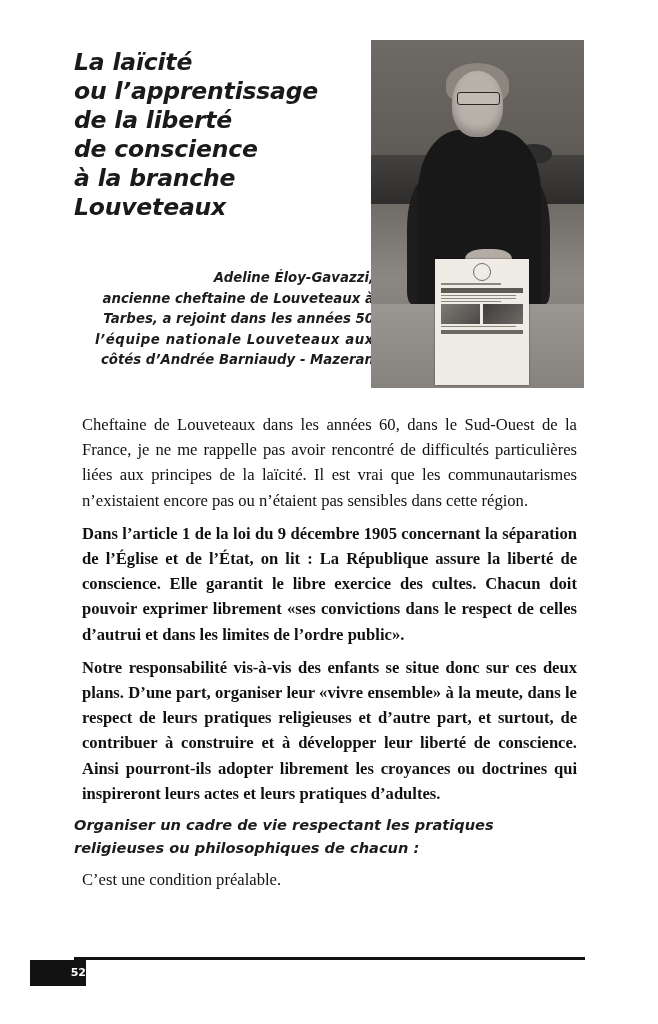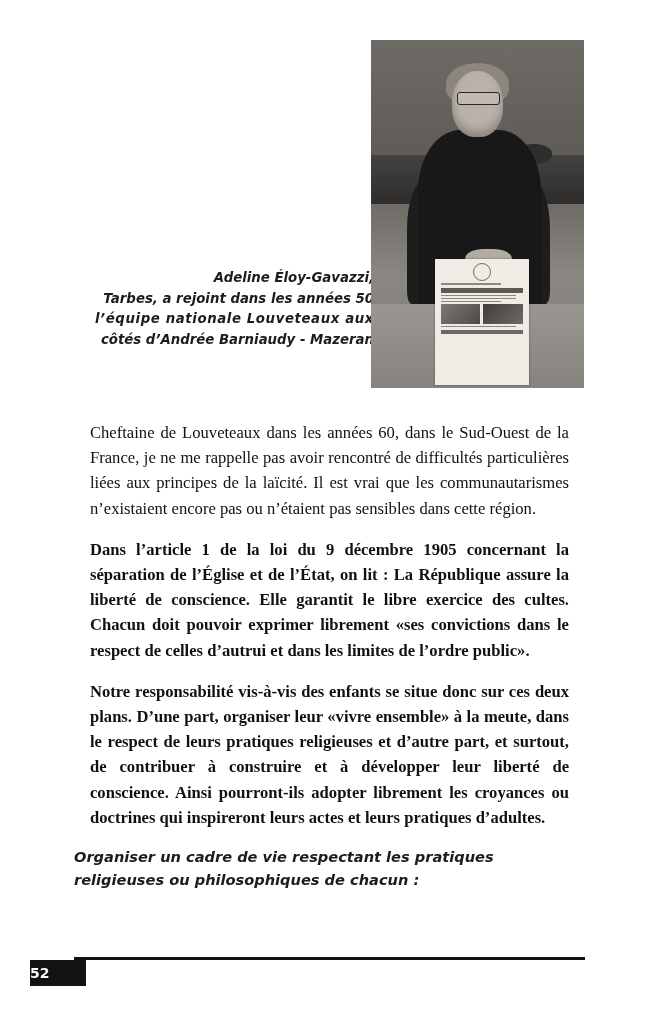--- a/index.html
+++ b/index.html
@@ -217,21 +217,21 @@
     left: 74px;
     top: 404px;
     width: 511px;
     font-family: "Liberation Serif", serif;
     font-size: 16.6px;
     line-height: 25.2px;
     color: #111111;
     text-align: justify;
   }
   .body-text p {
-    margin: 16px;
+    margin: 8px;
     text-indent: 0;
   }
   .body-text p + p { margin-top: 0; font-weight: bold; }
 
   .subhead {
     font-family: "DejaVu Sans", sans-serif;
     font-weight: bold;
     font-style: italic;
     font-size: 14.6px;
     line-height: 22.5px;
@@ -258,37 +258,46 @@
     height: 26px;
     background: #121212;
   }
   .page-num {
     position: absolute;
     left: 30px;
     top: 960px;
     width: 56px;
     height: 26px;
     line-height: 26px;
-    text-align: left;
+    text-align: right;
     color: #ffffff;
     font-family: "DejaVu Sans", sans-serif;
     font-weight: bold;
-    font-size: 14px;
+    font-size: 11px;
   }
 </style>
 </head>
 <body>
 
 <div class="page">
 
   <div class="top-area">
 
+    <div class="title-block">
+      <div class="title-line">La laïcité</div>
+      <div class="title-line">ou l’apprentissage</div>
+      <div class="title-line">de la liberté</div>
+      <div class="title-line">de conscience</div>
+      <div class="title-line">à la branche</div>
+      <div class="title-line">Louveteaux</div>
+    </div>
 
     <div class="byline">
       <span>Adeline Éloy-Gavazzi,</span>
+      <span>ancienne cheftaine de Louveteaux à</span>
       <span>Tarbes, a rejoint dans les années 50</span>
       <span class="just">l’équipe nationale Louveteaux aux</span>
       <span>côtés d’Andrée Barniaudy - Mazeran</span>
     </div>
 
     <div class="photo">
       <div class="ph-wall-top"></div>
       <div class="ph-wall-mid"></div>
       <div class="ph-wall-bot"></div>
       <div class="ph-mic-head"></div>
@@ -317,19 +326,20 @@
       </div>
     </div>
 
   </div>
 
   <div class="body-text">
     <p>Cheftaine de Louveteaux dans les années 60, dans le Sud-Ouest de la France, je ne me rappelle pas avoir rencontré de difficultés particulières liées aux principes de la laïcité. Il est vrai que les communautarismes n’existaient encore pas ou n’étaient pas sensibles dans cette région.</p>
     <p>Dans l’article 1 de la loi du 9 décembre 1905 concernant la séparation de l’Église et de l’État, on lit : La République assure la liberté de conscience. Elle garantit le libre exercice des cultes.   Chacun doit pouvoir exprimer librement «ses convictions dans le respect de celles d’autrui et dans les limites de l’ordre public».</p>
     <p>Notre responsabilité vis-à-vis des enfants se situe donc sur ces deux plans. D’une part, organiser leur «vivre ensemble» à la meute, dans le respect de leurs pratiques religieuses et d’autre part, et surtout, de contribuer à construire et à développer leur liberté de conscience. Ainsi pourront-ils adopter librement les croyances ou doctrines qui inspireront leurs actes et leurs pratiques d’adultes.</p>
     <div class="subhead">Organiser un cadre de vie respectant les pratiques religieuses ou philosophiques de chacun :</div>
+    <p class="last-line">C’est une condition préalable.</p>
   </div>
 
   <div class="footer-rule"></div>
   <div class="page-num-box"></div>
   <div class="page-num">52</div>
 
 </div>
 
 </body></html>

